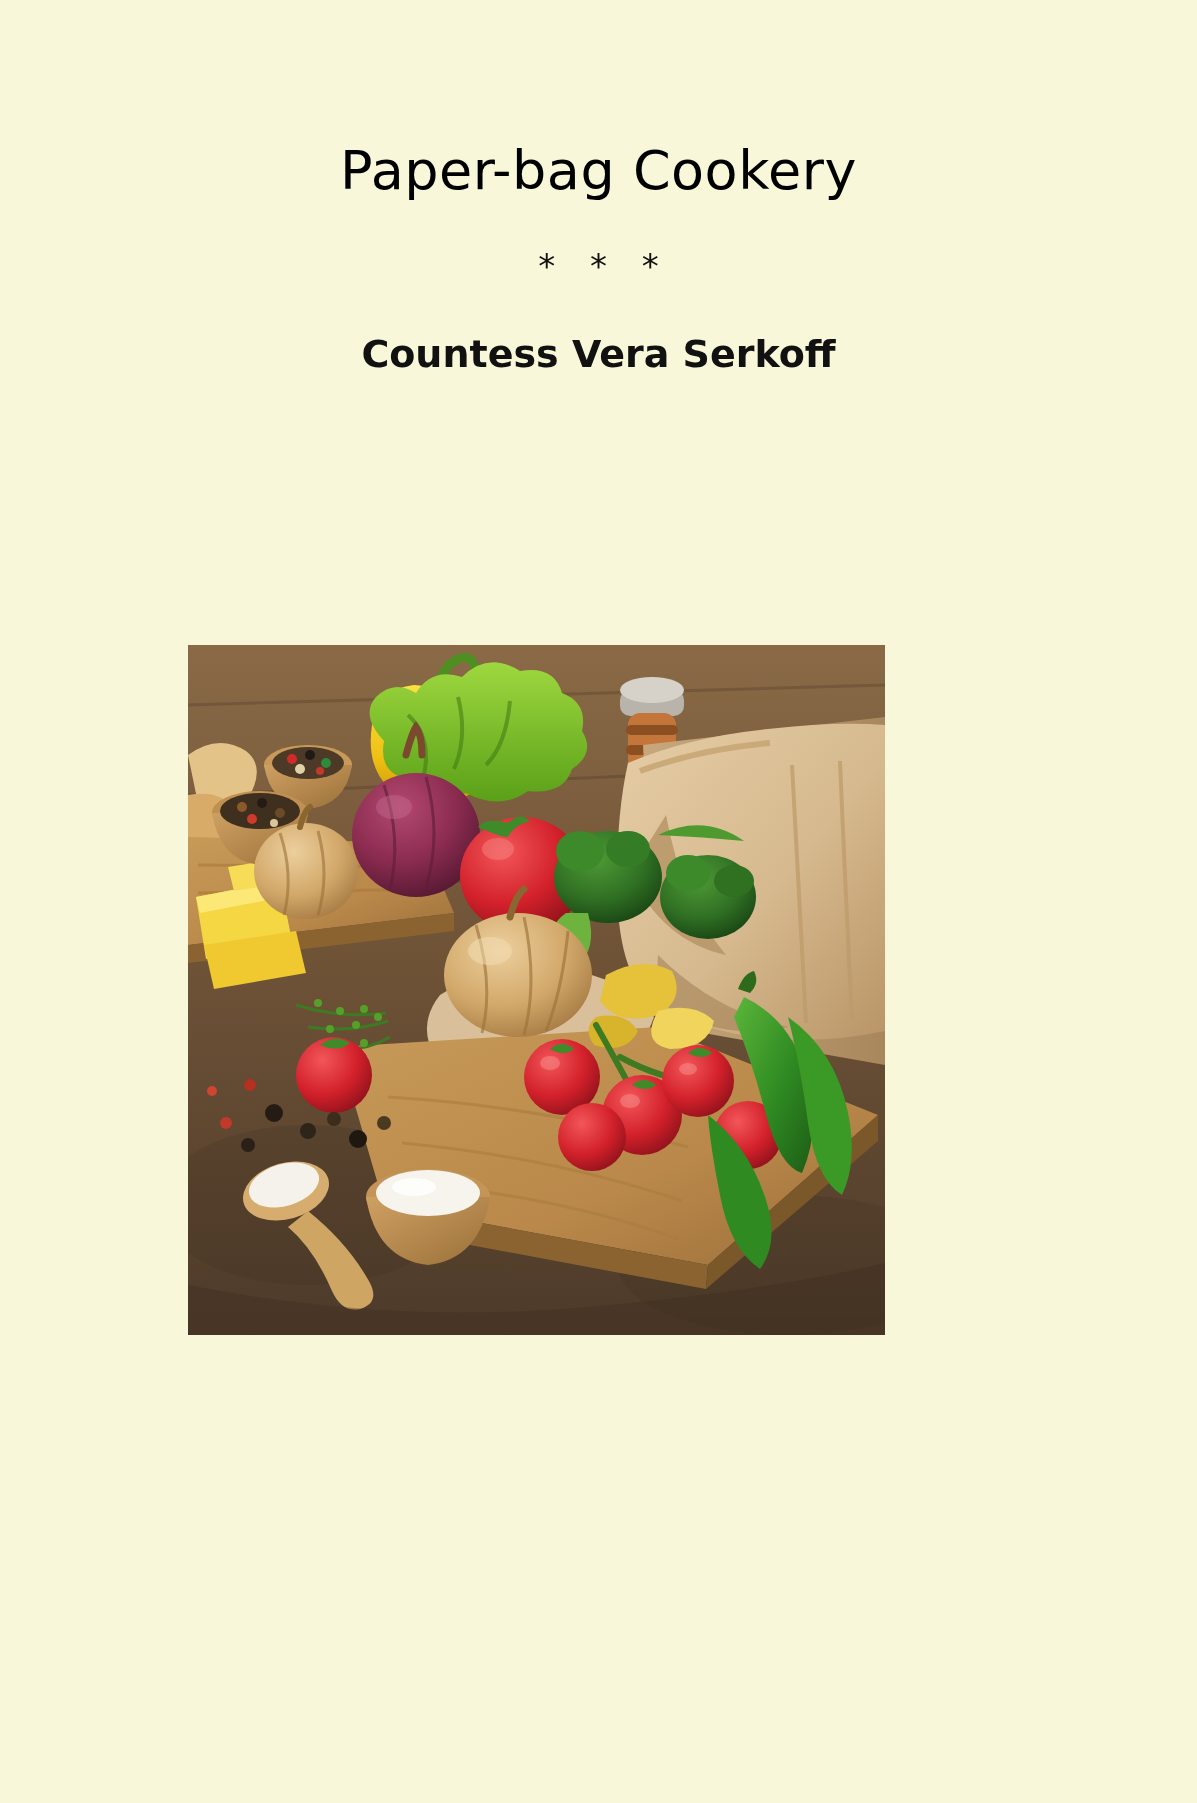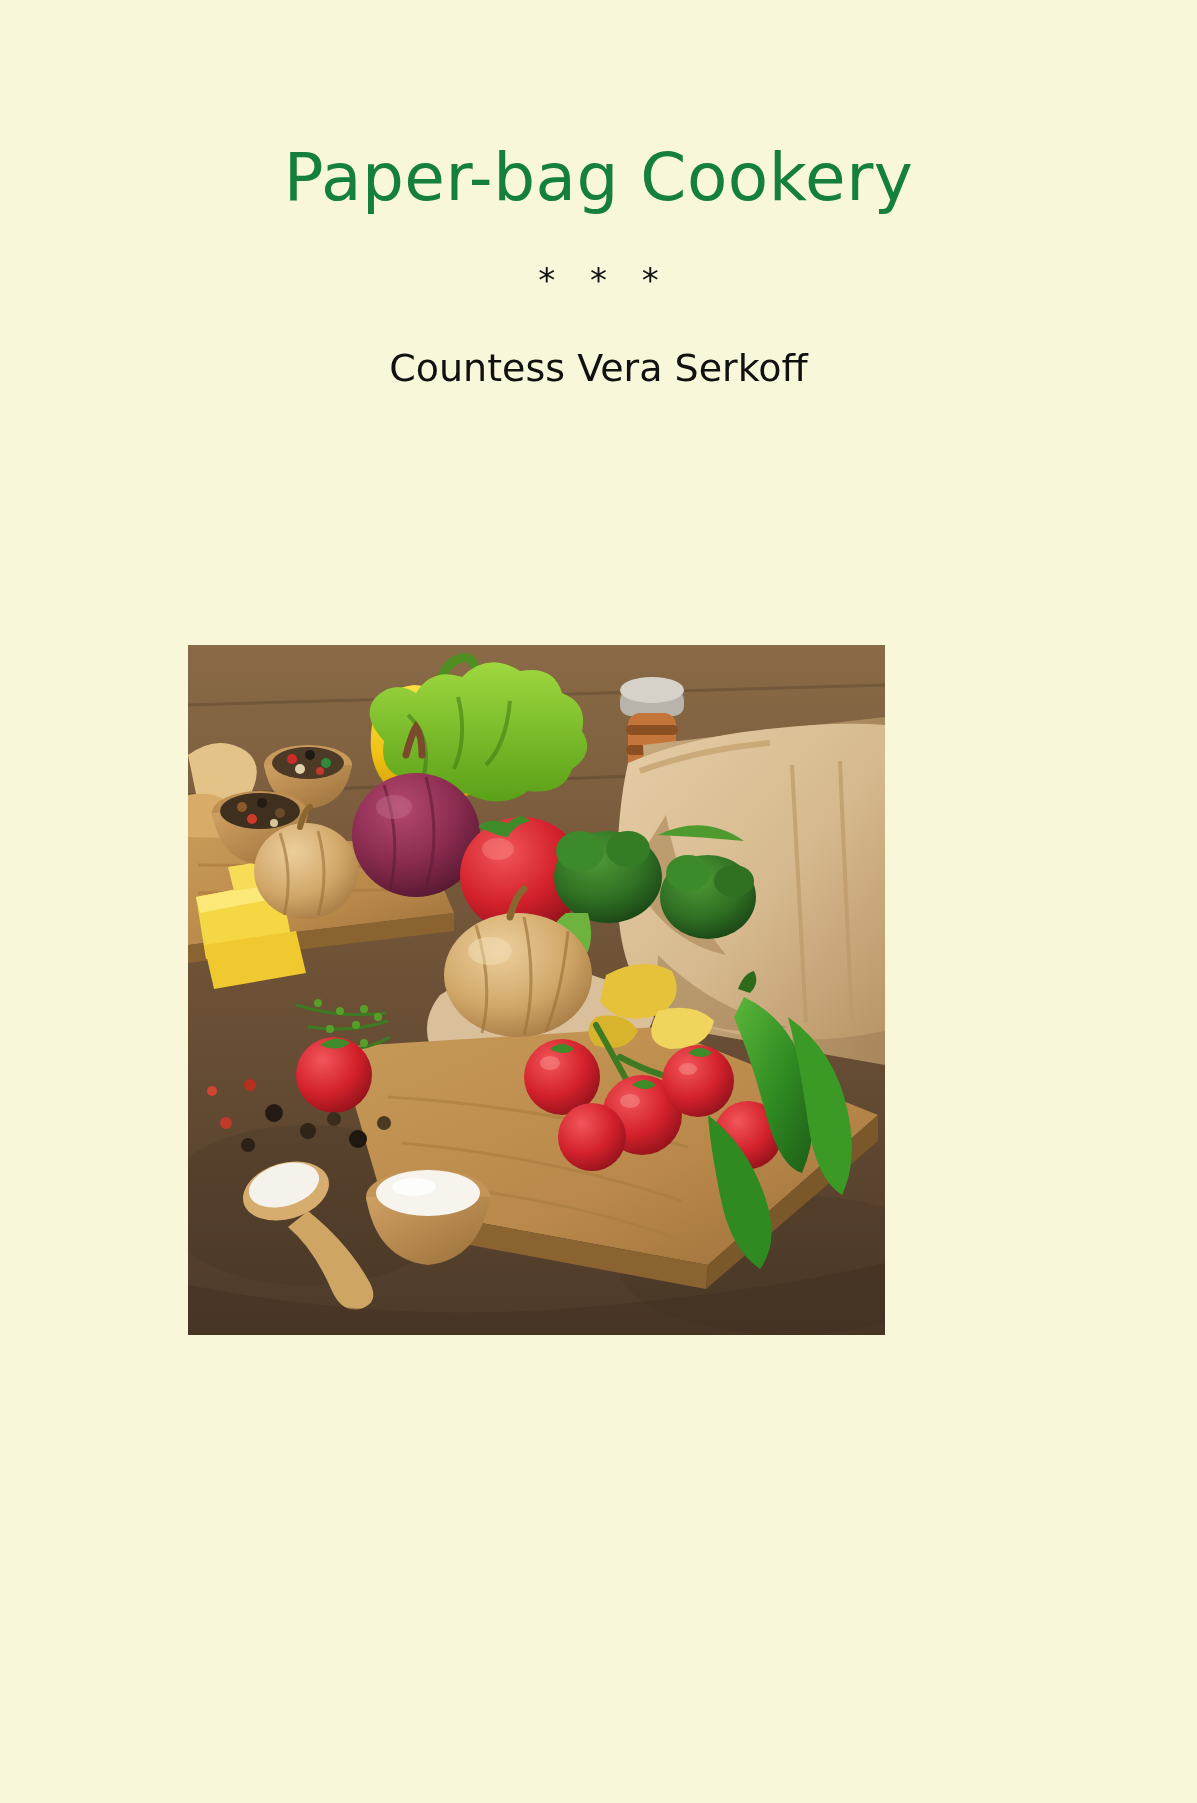--- a/index.html
+++ b/index.html
@@ -22,38 +22,38 @@
     box-sizing: border-box;
   }
   .title-block {
     position: absolute;
     top: 140px;
     left: 0;
     width: 1197px;
     text-align: center;
   }
   .book-title {
-    font-size: 66px;
+    font-size: 54px;
     font-weight: 400;
     letter-spacing: 0.5px;
-    color: #15803d;
+    color: #000000;
     margin: 0;
     line-height: 1.15;
   }
   .divider {
     margin-top: 44px;
     font-size: 34px;
     letter-spacing: 12px;
     color: #111111;
     padding-left: 12px;
   }
   .author {
     margin-top: 46px;
     font-size: 38px;
-    font-weight: 400;
+    font-weight: 700;
     color: #111111;
   }
   .cover-figure {
     position: absolute;
     top: 645px;
     left: 188px;
     width: 697px;
     height: 690px;
     overflow: hidden;
     background: #6b5742;

